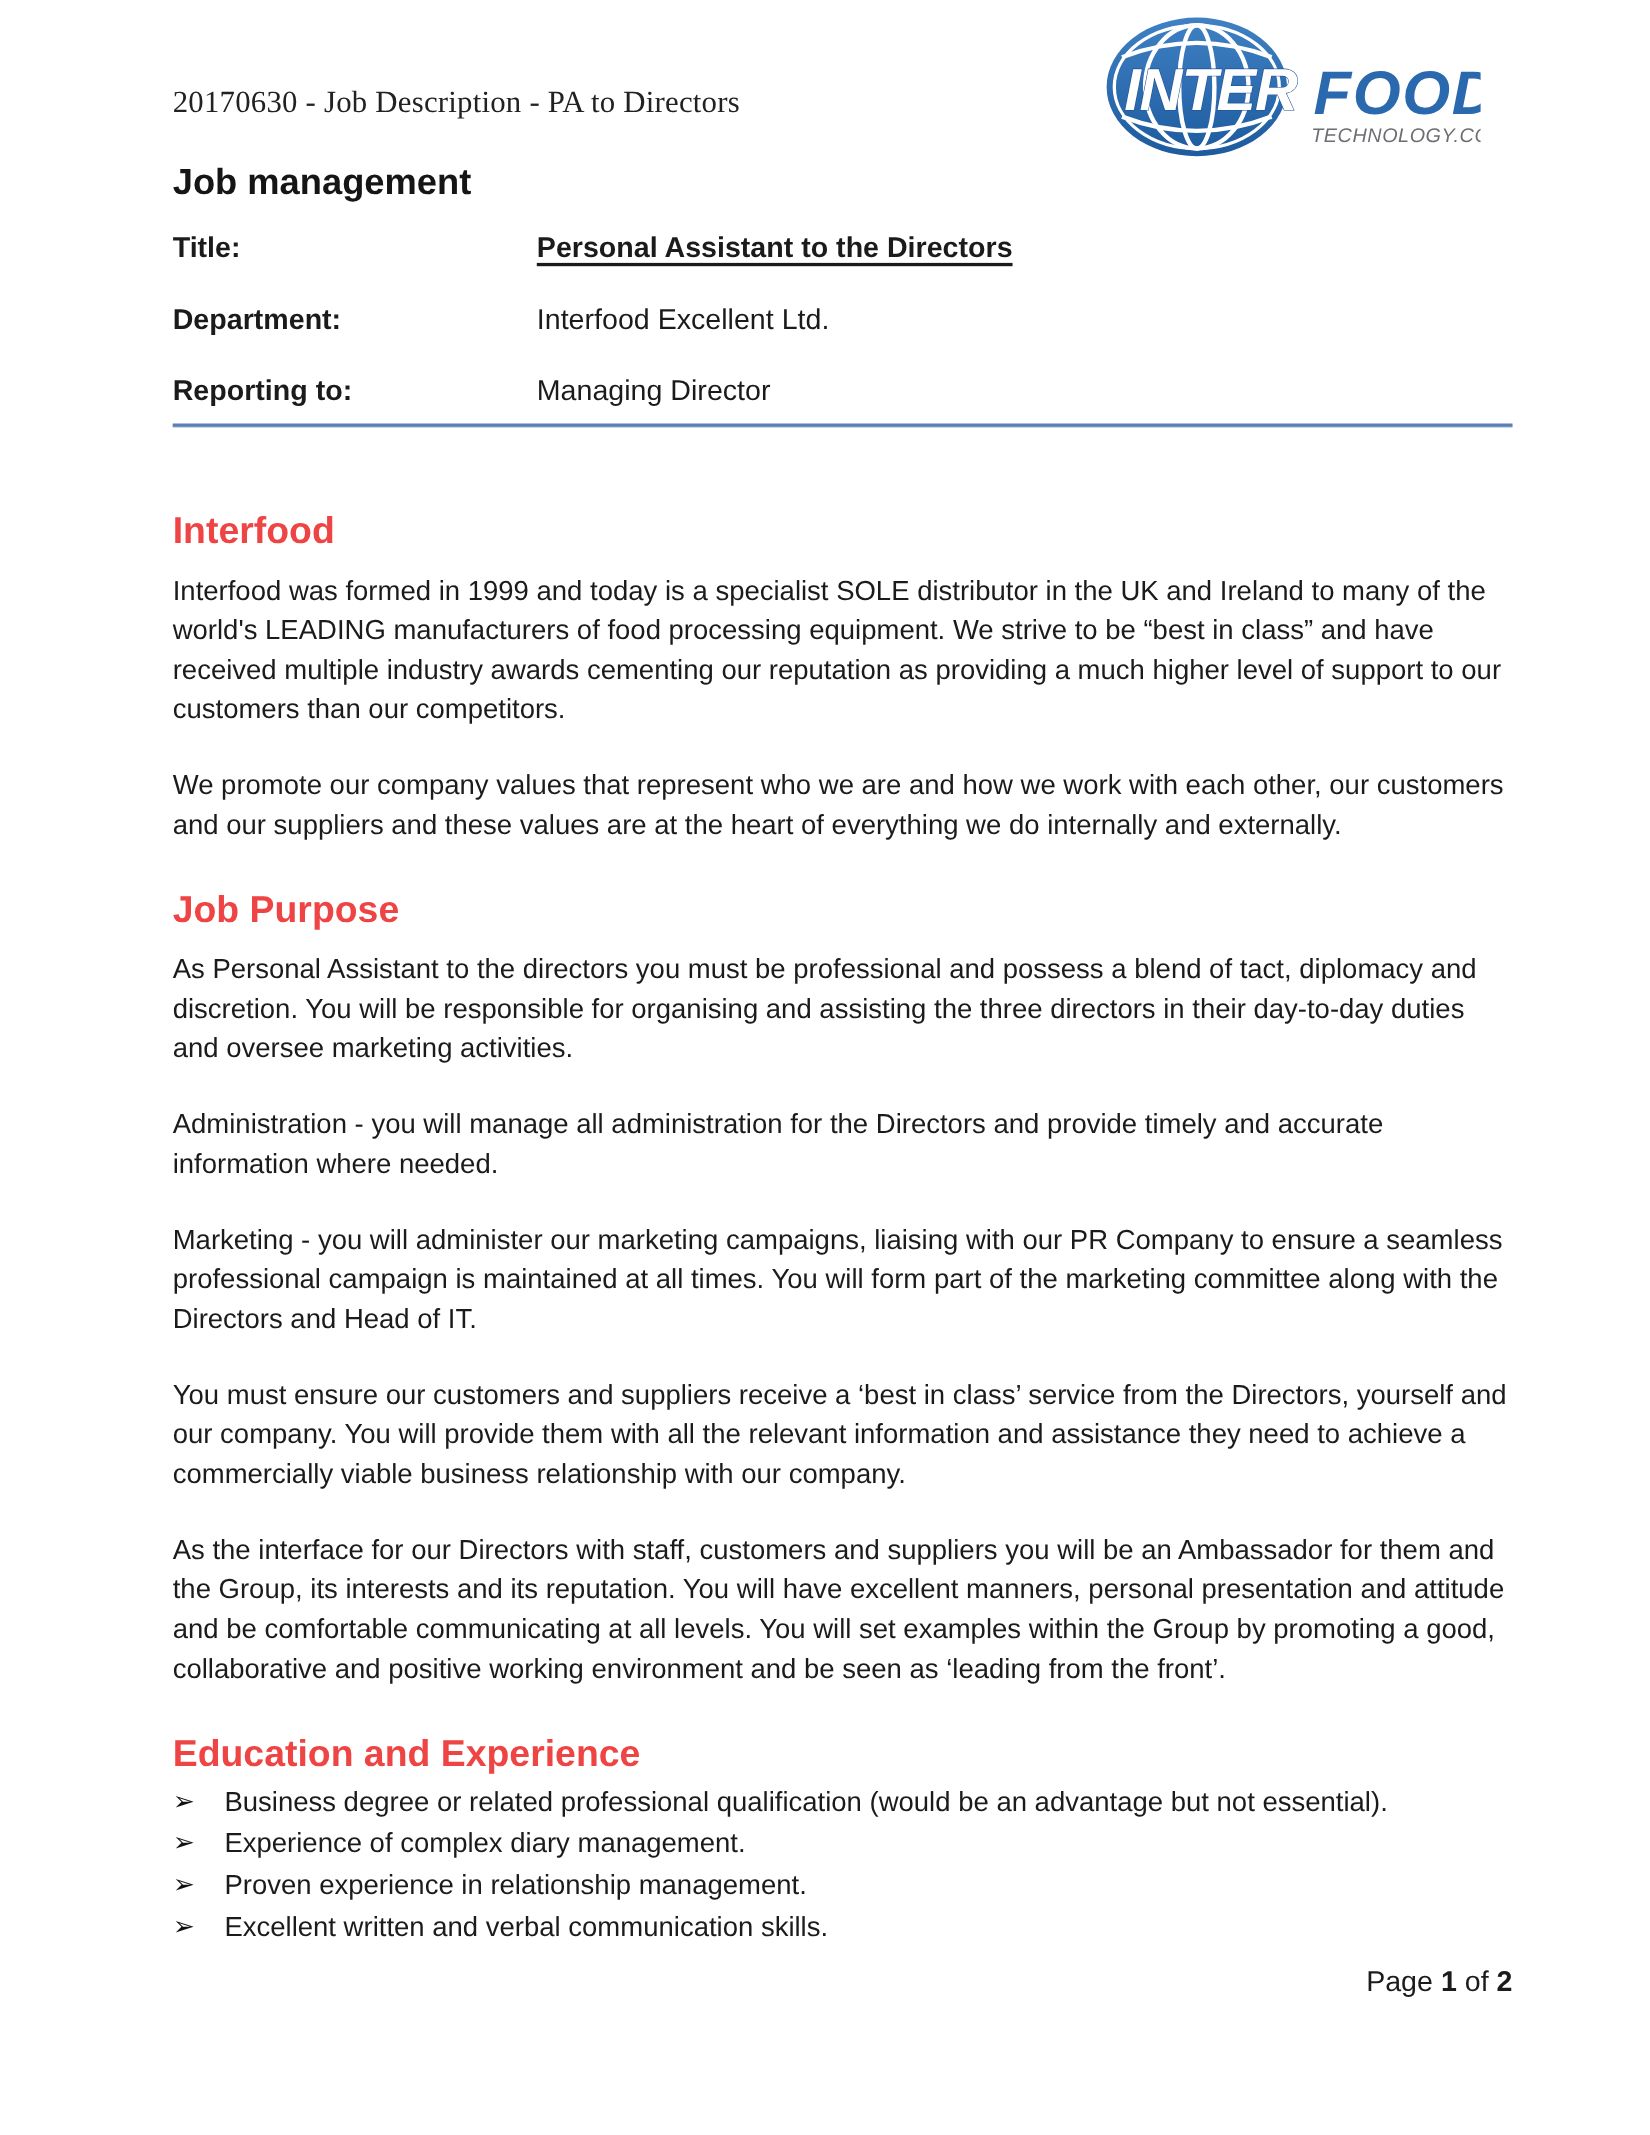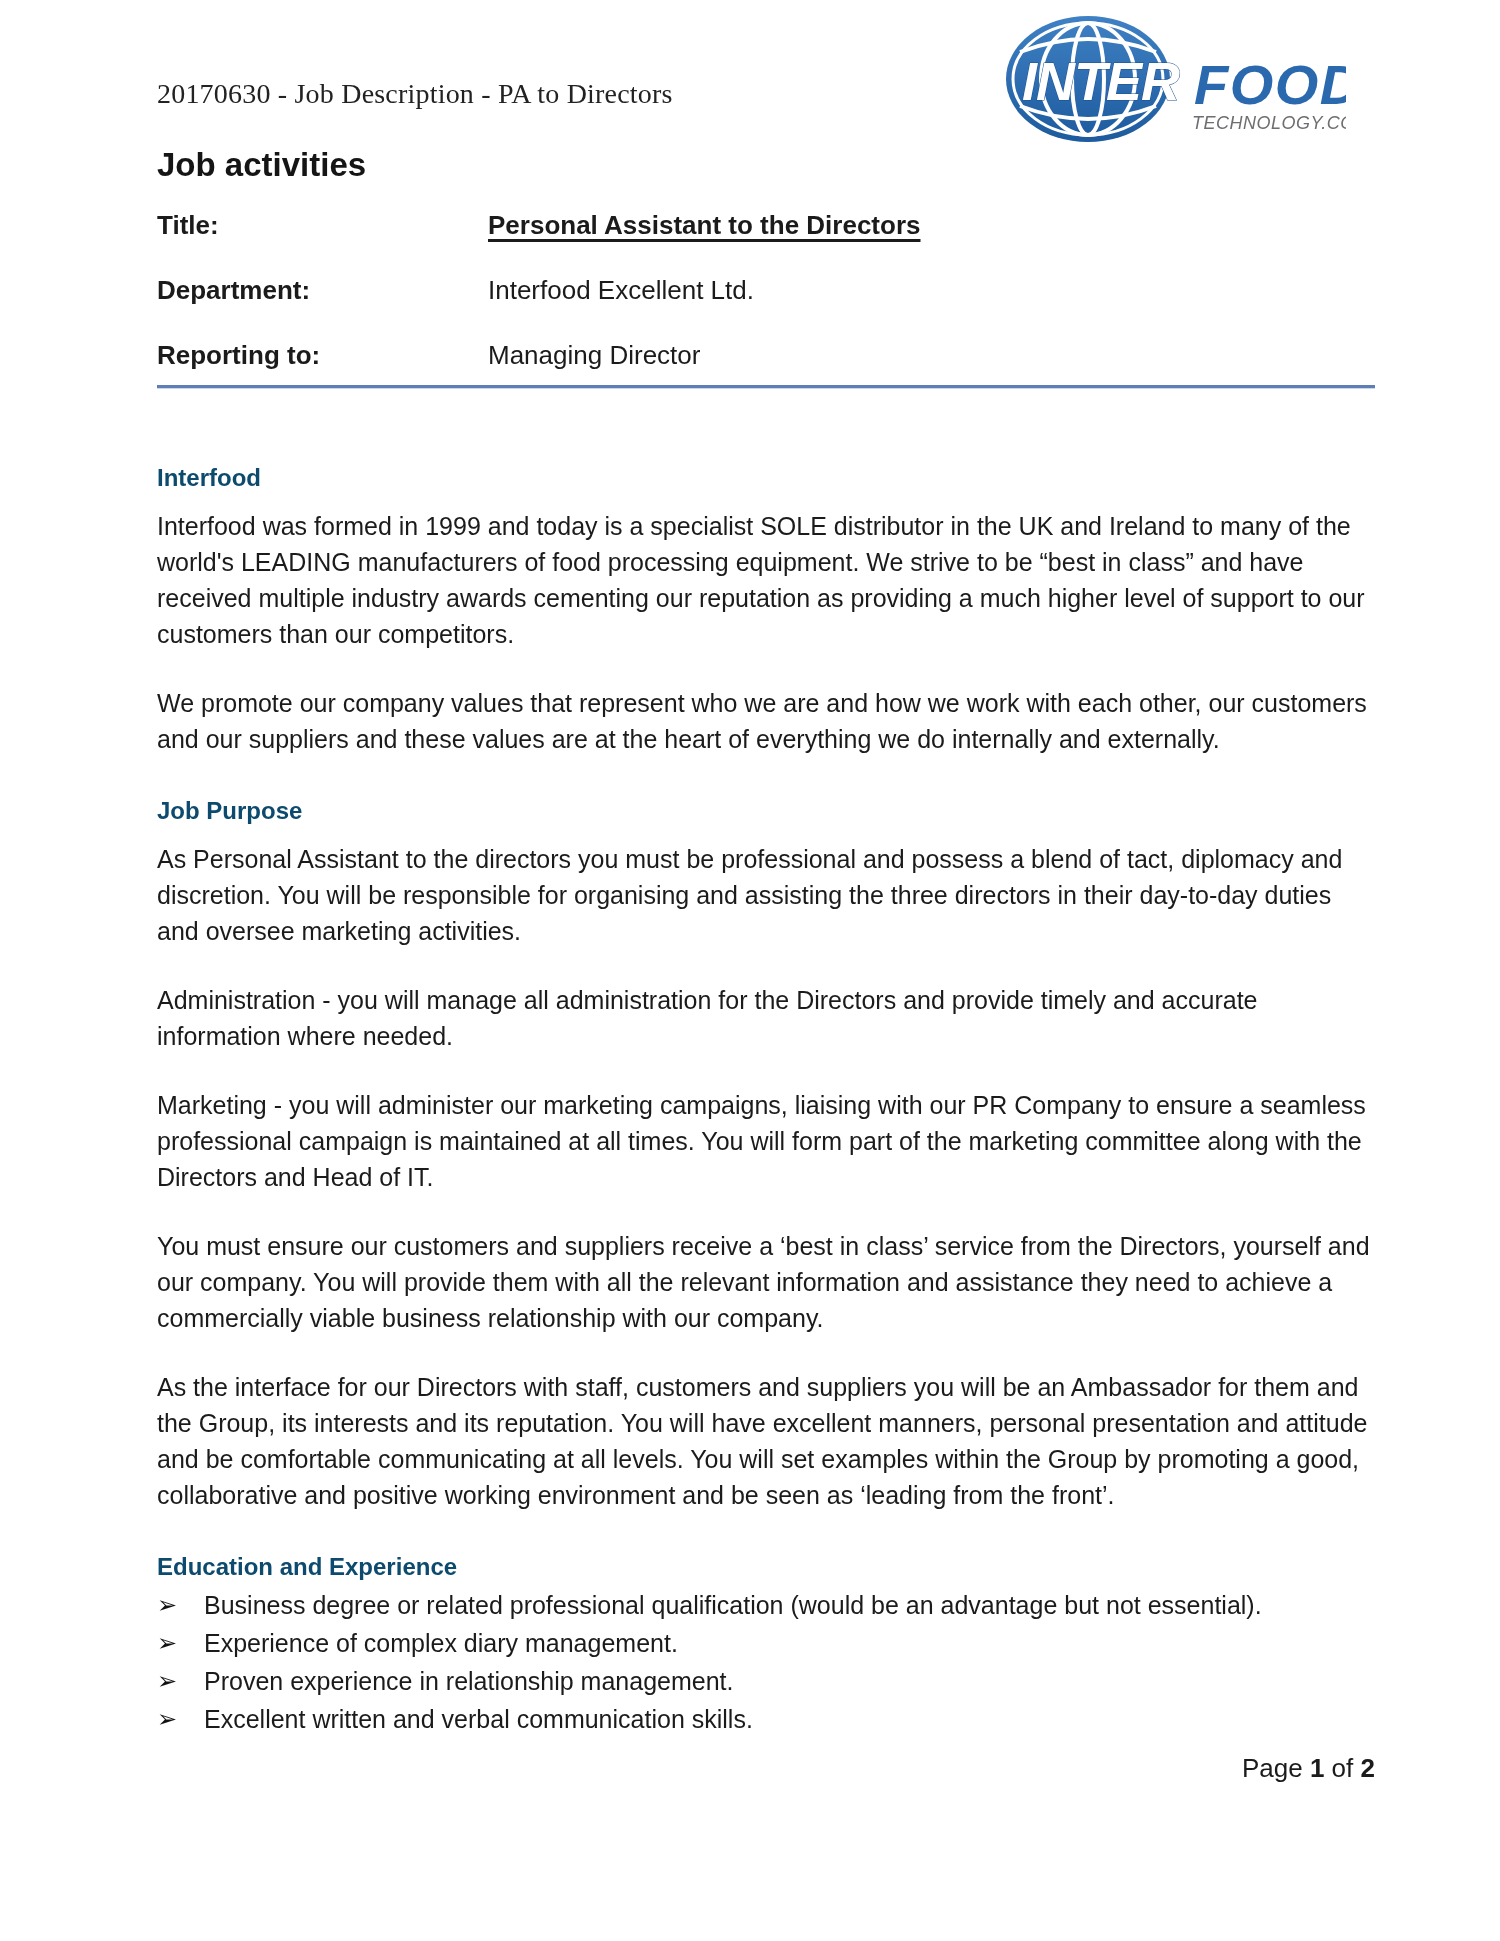--- a/index.html
+++ b/index.html
@@ -20,21 +20,21 @@
   h1.page-title { font-size:33px; font-weight:bold; margin:36px 0 0 0; color:#151515; }
   .field-row { display:flex; margin-top:34px; font-size:26px; }
   .field-row.first { margin-top:26px; }
   .field-label { width:331px; flex-shrink:0; font-weight:bold; }
   .field-value { font-weight:normal; }
   .field-value.emph {
     font-weight:bold; text-decoration:underline;
     text-decoration-thickness:3px; text-underline-offset:5px;text-align:right;
   }
   .divider { height:3px; background:#5d7fb5; box-shadow:0 1px 0 #c9d8ec; margin-top:14px; }
-  h2.section-heading { font-size:24px; font-weight:bold; margin:40px 0 0 0; color:#0c4a6e; }
+  h2.section-heading { font-size:34px; font-weight:bold; margin:40px 0 0 0; color:#ef4444; }
   h2.section-heading.lead { margin-top:76px; }
   p.body-par { font-size:25px; line-height:36px; margin:33px 0 0 0; }
   h2.section-heading + p.body-par { margin-top:16px; }
   ul.bullet-list { list-style:none; margin:6px 0 0 0; padding:0; }
   ul.bullet-list li { display:flex; font-size:25px; line-height:36px; margin-top:2px; }
   .bullet-glyph { width:47px; flex-shrink:0; font-size:24px; color:#111; }
   .page-footer { margin-top:16px; text-align:right; font-size:26px; }
   .page-footer b { font-weight:bold; }
 </style>
 </head>
@@ -57,21 +57,21 @@
       <ellipse cx="84" cy="67" rx="47" ry="56" fill="none" stroke="#ffffff" stroke-width="4"></ellipse>
       <ellipse cx="84" cy="67" rx="16" ry="56" fill="none" stroke="#ffffff" stroke-width="4"></ellipse>
       <path d="M 16 40 Q 84 14 152 40" fill="none" stroke="#ffffff" stroke-width="4"></path>
       <path d="M 16 94 Q 84 120 152 94" fill="none" stroke="#ffffff" stroke-width="4"></path>
       <text x="18" y="88" font-family="Liberation Sans, sans-serif" font-size="54" font-weight="bold" font-style="italic" letter-spacing="-1" fill="#ffffff" stroke="#1b4f8e" stroke-width="1" paint-order="stroke">INTER</text>
       <text x="190" y="92" font-family="Liberation Sans, sans-serif" font-size="56" font-weight="bold" font-style="italic" letter-spacing="1.5" fill="#2b69af">FOOD</text>
       <text x="188" y="117" font-family="Liberation Sans, sans-serif" font-size="18" font-style="italic" letter-spacing="0.5" fill="#6d6e71">TECHNOLOGY.COM</text>
     </svg>
   </div>
 
-  <h1 class="page-title">Job activities</h1>
+  <h1 class="page-title">Job management</h1>
 
   <div class="field-row first">
     <div class="field-label">Title:</div>
     <div class="field-value emph">Personal Assistant to the Directors</div>
   </div>
   <div class="field-row">
     <div class="field-label">Department:</div>
     <div class="field-value">Interfood Excellent Ltd.</div>
   </div>
   <div class="field-row">

